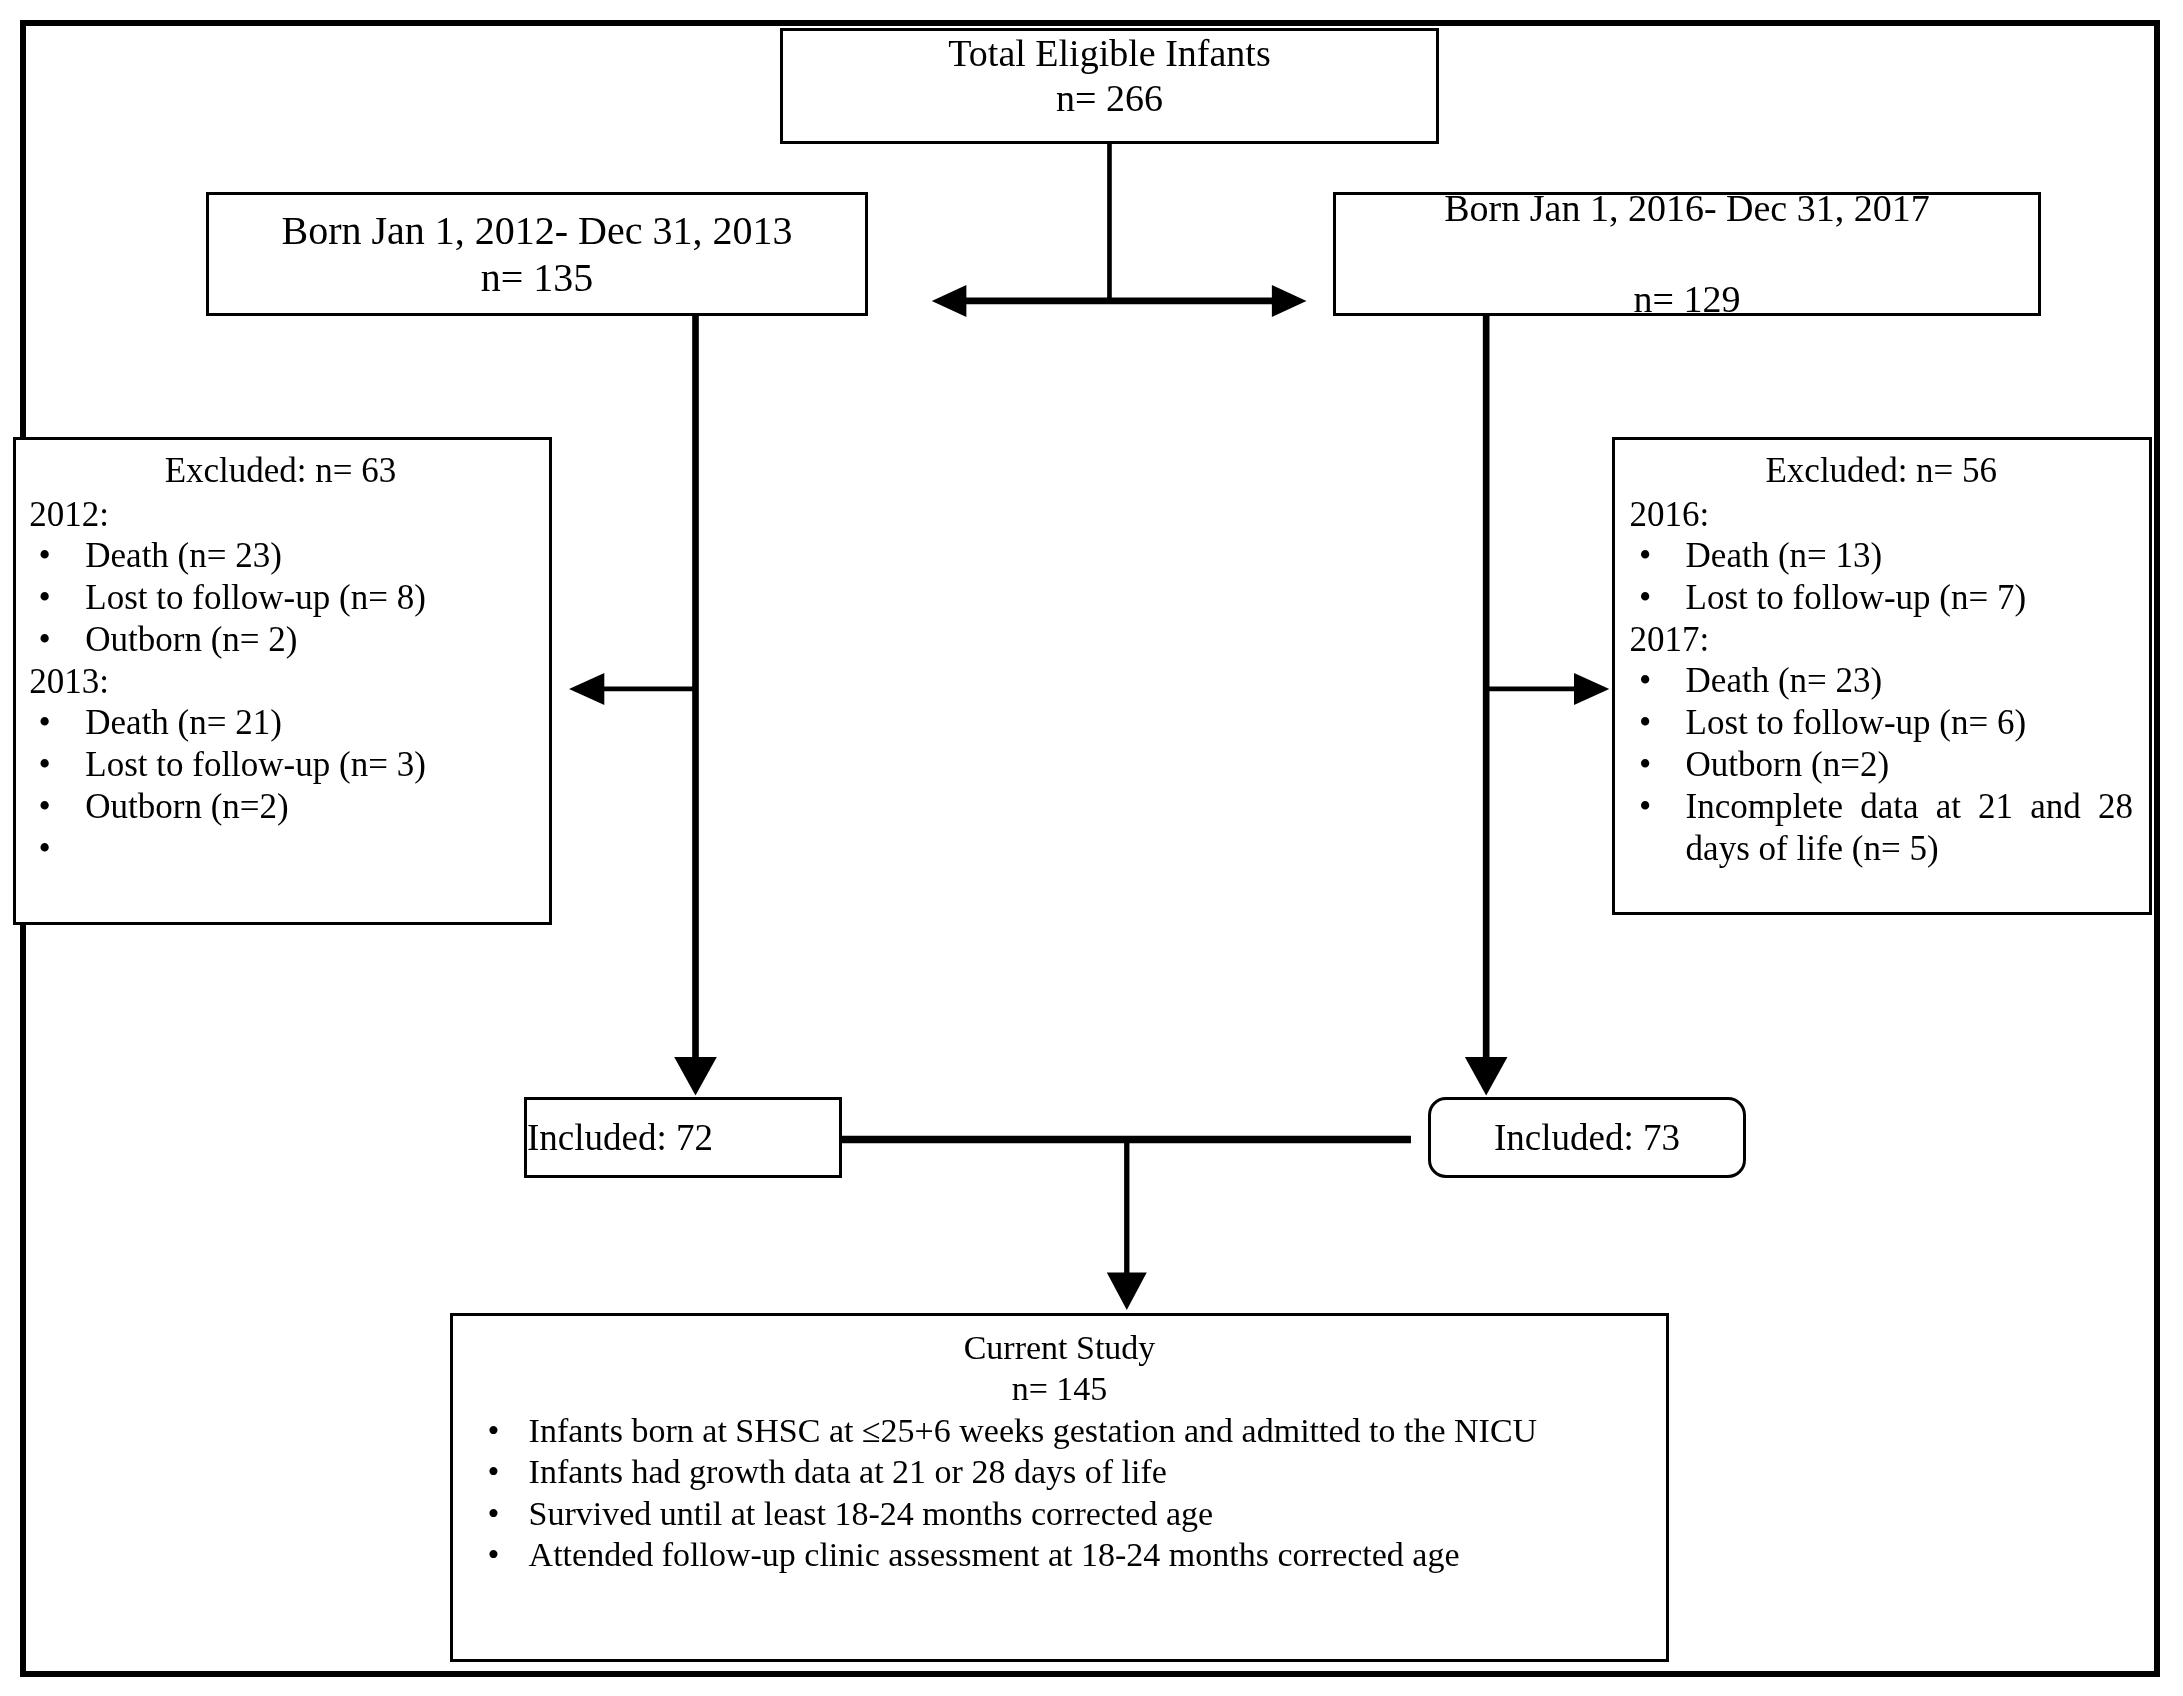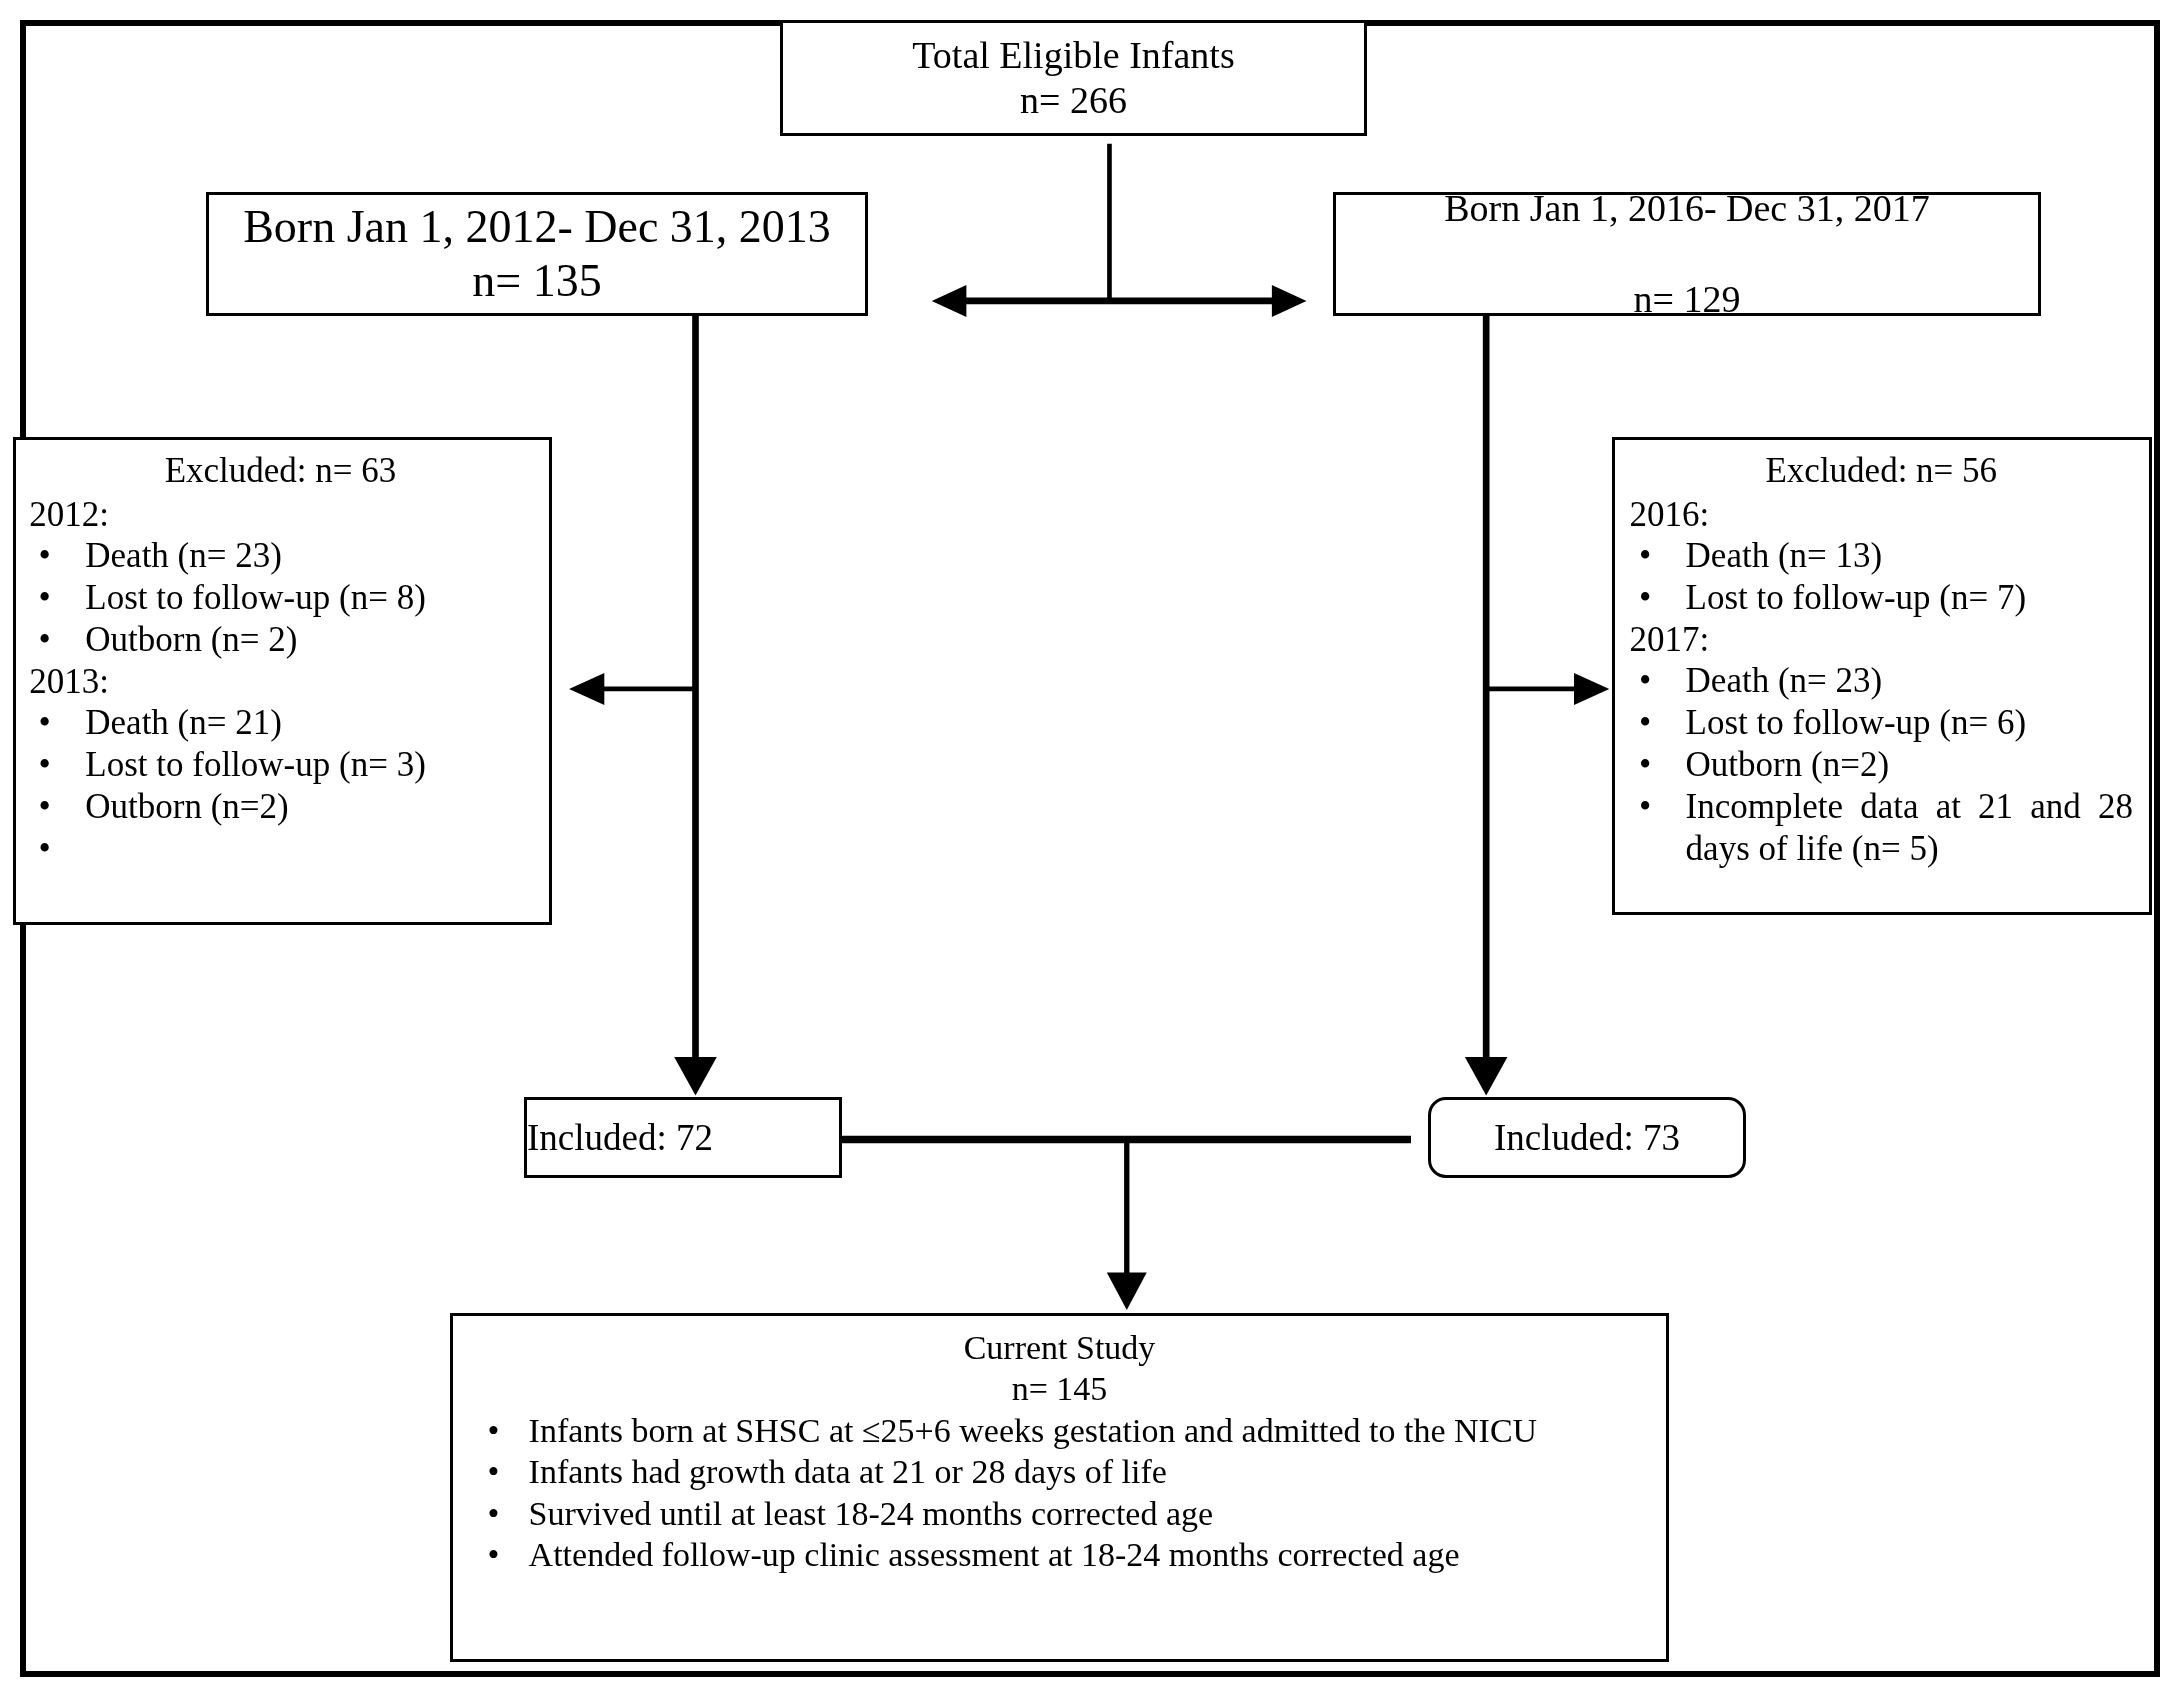--- a/index.html
+++ b/index.html
@@ -43,41 +43,41 @@
     box-sizing: border-box;
   }
   .node-box .ctr {
     text-align: center;
     line-height: 1.18;
   }
 
   
   #node-total {
     left: 780px;
-    top: 20px;
-    width: 587px;
+    top: 28px;
+    width: 659px;
     height: 116px;
     display: flex;
     flex-direction: column;
-    justify-content: center;
+    justify-content: flex-start;
     align-items: center;
     font-size: 38px;
   }
 
   
   #node-cohort-left {
     left: 206px;
     top: 192px;
     width: 662px;
     height: 124px;
     display: flex;
     flex-direction: column;
     justify-content: center;
     align-items: center;
-    font-size: 46px;
+    font-size: 40px;
   }
   #node-cohort-right {
     left: 1333px;
     top: 192px;
     width: 708px;
     height: 124px;
     display: flex;
     flex-direction: column;
     justify-content: center;
     align-items: center;

